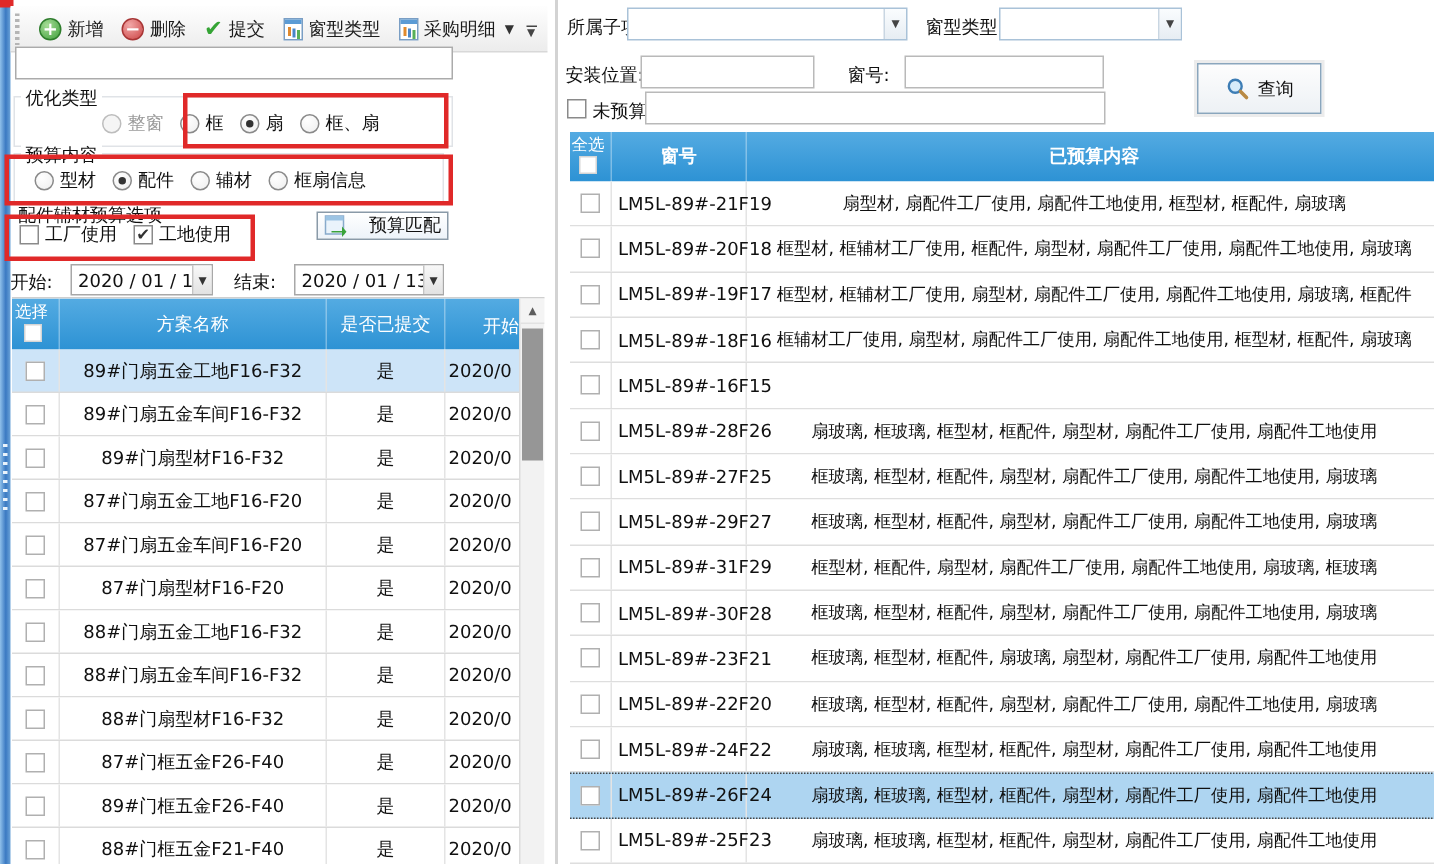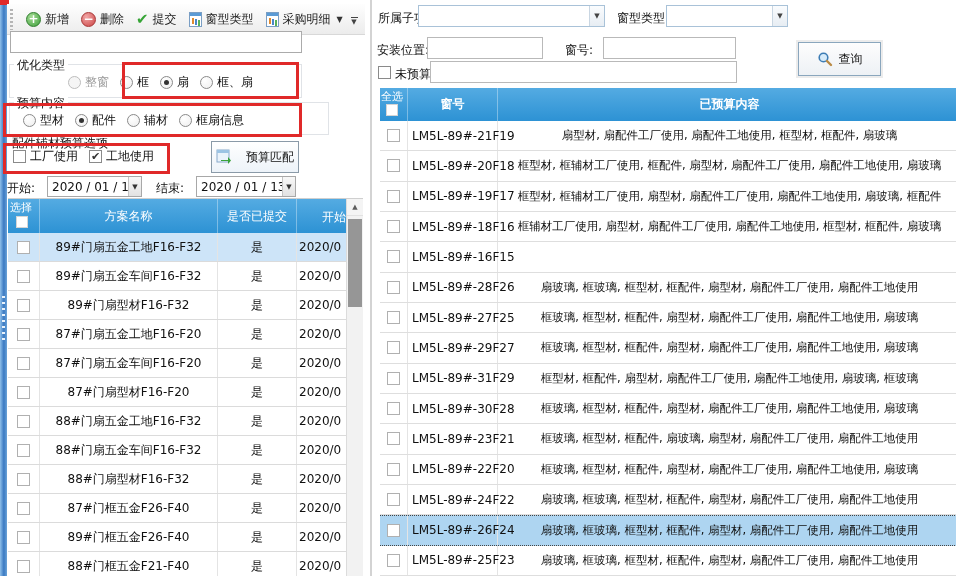--- a/index.html
+++ b/index.html
@@ -37,37 +37,37 @@
   .ico-report::before { content:""; position:absolute; left:0; top:0; right:0; height:3px; background:#5b9bd5; }
   .ico-report::after { content:""; position:absolute; left:2px; bottom:2px; width:2px; height:6px; background:#e08a2e;
     box-shadow:3px 1px 0 0 #4a86c8, 6px 2px 0 0 #58b058; }
 
   
   .plan-input { position:absolute; left:10px; top:31px; width:292px; height:22px;
     border:1px solid #ababab; background:#fff; font:inherit; padding:0 4px; }
   .groupbox { position:absolute; border:1px solid #e0e3e7; background:#fff; }
   .gb-label { position:absolute; top:-8px; left:4px; background:#fff; padding:0 3px; white-space:nowrap; }
   .g1 { left:9px; top:64px; width:293px; height:34px; }
-  .g2 { left:9px; top:102px; width:320px; height:33px; }
+  .g2 { left:9px; top:102px; width:287px; height:33px; }
   .opt-row { position:absolute; display:flex; align-items:center; }
   .opt { display:inline-flex; align-items:center; gap:4px; margin-right:11px; white-space:nowrap;text-align:right; }
   .rd { width:13px; height:13px; border:1px solid #8a8a8a; border-radius:50%;
     background:radial-gradient(circle at 35% 30%,#fff,#eee); position:relative; flex:0 0 auto; }
   .rd.on::after { content:""; position:absolute; left:3px; top:3px; width:5px; height:5px; border-radius:50%; background:#333; }
   .rd.dis { border-color:#bdbdbd; background:#f5f5f5; }
   .opt.dis { color:#9a9a9a; }
   .cb { width:13px; height:13px; border:1px solid #8a8a8a; background:#fff; flex:0 0 auto;
     display:inline-flex; align-items:center; justify-content:center; font-size:11px; color:#333; line-height:1; }
   .acc-label { position:absolute; left:12px; top:135px; }
   .acc-row { left:13px; top:148px; }
   .redbox { position:absolute; border:3px solid #e02929; z-index:5; pointer-events:none; }
   .rb1 { left:122px; top:62px; width:177px; height:37px; }
   .rb2 { left:3px; top:103px; width:299px; height:34px; }
   .rb3 { left:3px; top:143px; width:167px; height:31px; }
-  .match-btn { position:absolute; left:211px; top:141px; width:88px; height:32px;
+  .match-btn { position:absolute; left:211px; top:141px; width:88px; height:19px;
     border:1px solid #8a9aa8; background:linear-gradient(#ffffff,#edf3f9);
     display:flex; align-items:center; justify-content:center; gap:14px; }
   .date-label { position:absolute; white-space:nowrap; }
   .dl1 { left:7px; top:180px; } .dl2 { left:156px; top:180px; }
   .date-picker { position:absolute; height:21px; border:1px solid #a8a8a8; background:#fff;
     display:flex; align-items:center; }
   .dp1 { left:47px; top:176px; width:95px; } .dp2 { left:196px; top:176px; width:100px; }
   .dp-val { flex:1; padding-left:4px; white-space:nowrap; overflow:hidden; }
   .dp-btn { width:13px; align-self:stretch; border-left:1px solid #c4c4c4;
     background:linear-gradient(#f8f8f8,#e2e2e2); display:flex; align-items:center; justify-content:center;

